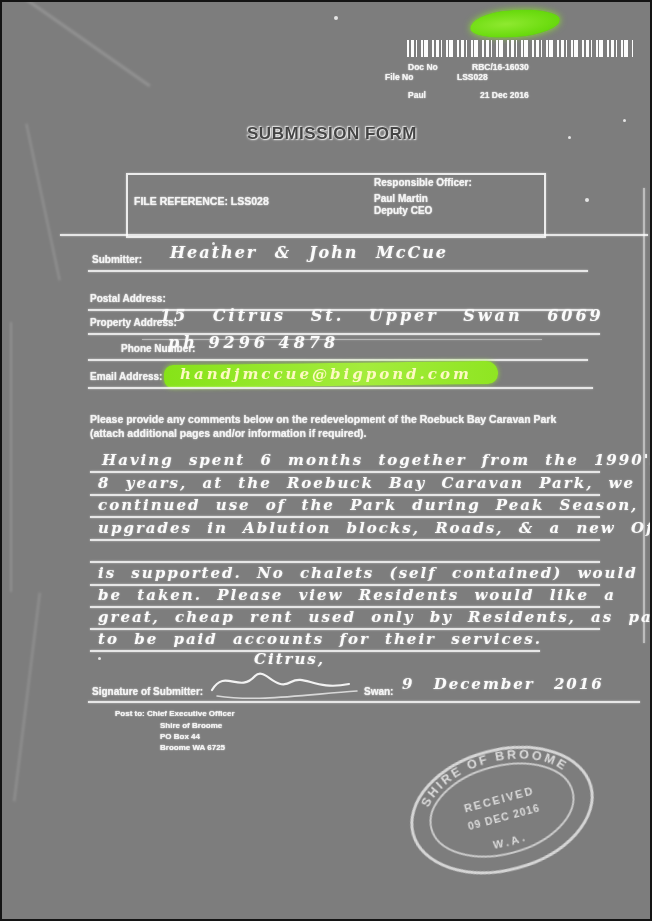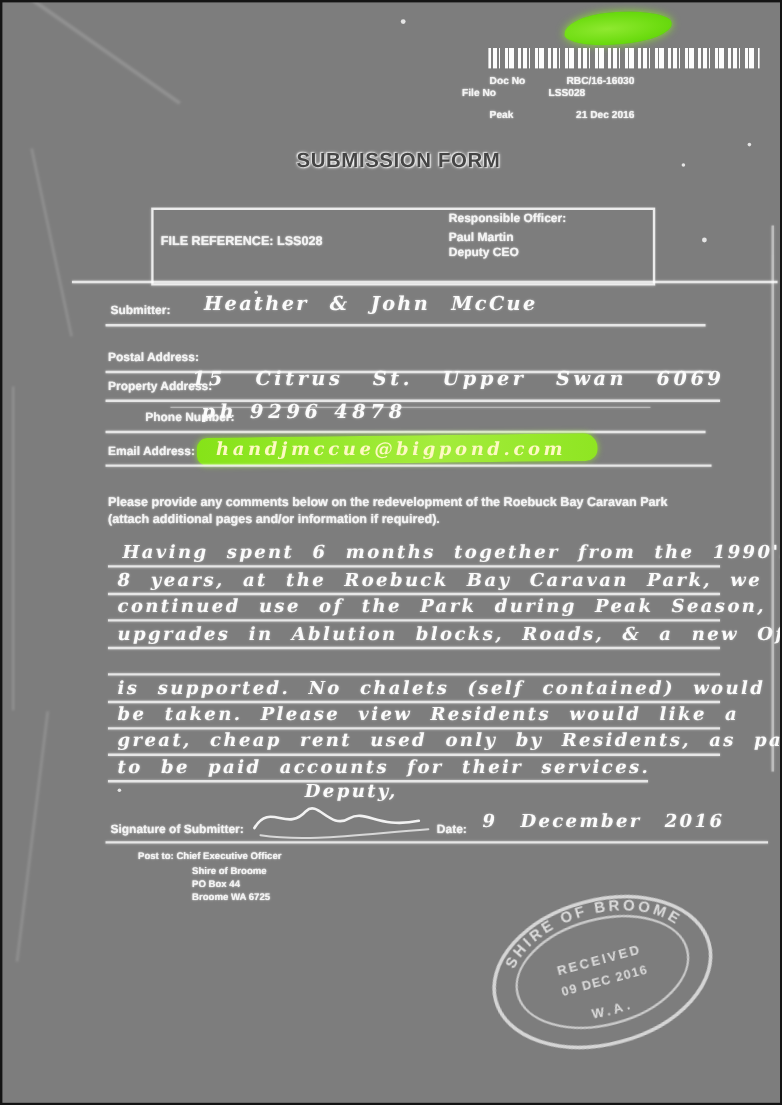--- a/index.html
+++ b/index.html
@@ -66,21 +66,21 @@
   <div class="a speck" style="left:332px;top:14px;width:4px;height:4px;"></div>
   <div class="a speck" style="left:96px;top:655px;width:3px;height:3px;"></div>
 
   <div class="a hl-blob" style="left:468px;top:8px;width:90px;height:27px;"></div>
   <div class="a barcode" style="left:405px;top:38px;width:226px;height:17px;"></div>
 
   <div class="a print" style="left:406px;top:60px;font-size:8.5px;">Doc No</div>
   <div class="a print" style="left:470px;top:60px;font-size:8.5px;">RBC/16-16030</div>
   <div class="a print" style="left:383px;top:70px;font-size:8.5px;">File No</div>
   <div class="a print" style="left:455px;top:70px;font-size:8.5px;">LSS028</div>
-  <div class="a print" style="left:406px;top:88px;font-size:8.5px;">Peak</div>
+  <div class="a print" style="left:406px;top:88px;font-size:8.5px;">Paul</div>
   <div class="a print" style="left:478px;top:88px;font-size:8.5px;">21 Dec 2016</div>
 
   <div class="a" style="left:110px;top:120px;width:440px;text-align:center;">
     <div class="title-ink" style="font-size:17px;margin-top:2px;letter-spacing:.5px;">SUBMISSION FORM</div>
   </div>
 
   <div class="a refbox" style="left:124px;top:171px;width:416px;height:61px;"></div>
   <div class="a print" style="left:132px;top:193px;font-size:10.5px;">FILE REFERENCE: LSS028</div>
   <div class="a print" style="left:372px;top:175px;font-size:10px;">Responsible Officer:</div>
   <div class="a print" style="left:372px;top:191px;font-size:10px;">Paul Martin</div>
@@ -122,28 +122,28 @@
   <div class="a rule" style="left:88px;top:559px;width:510px;"></div>
   <div class="a hand" style="left:96px;top:562px;font-size:15px;word-spacing:8px;">is supported. No chalets (self contained) would</div>
   <div class="a rule" style="left:88px;top:582px;width:510px;"></div>
   <div class="a hand" style="left:96px;top:584px;font-size:15px;word-spacing:8px;">be taken. Please view Residents would like a</div>
   <div class="a rule" style="left:88px;top:604px;width:510px;"></div>
   <div class="a hand" style="left:96px;top:606px;font-size:15px;word-spacing:8px;">great, cheap rent used only by Residents, as payments</div>
   <div class="a rule" style="left:88px;top:626px;width:510px;"></div>
   <div class="a hand" style="left:96px;top:628px;font-size:15px;word-spacing:8px;">to be paid accounts for their services.</div>
   <div class="a rule" style="left:88px;top:648px;width:450px;"></div>
 
-  <div class="a hand" style="left:252px;top:648px;font-size:15px;">Deputy,</div>
+  <div class="a hand" style="left:252px;top:648px;font-size:15px;">Citrus,</div>
 
   <div class="a print" style="left:90px;top:684px;font-size:10px;">Signature of Submitter:</div>
   <svg class="a" style="left:205px;top:662px;" width="160" height="40" viewBox="0 0 160 40">
     <path d="M5,26 C 18,4 32,30 48,12 C 58,2 68,28 84,18 C 98,10 108,27 142,20" fill="none" stroke="rgba(255,255,255,.9)" stroke-width="2.2" stroke-linecap="round"></path>
     <path d="M10,32 C 50,38 95,31 150,27" fill="none" stroke="rgba(255,255,255,.7)" stroke-width="1.6" stroke-linecap="round"></path>
   </svg>
-  <div class="a print" style="left:362px;top:684px;font-size:10px;">Date:</div>
+  <div class="a print" style="left:362px;top:684px;font-size:10px;">Swan:</div>
   <div class="a hand" style="left:400px;top:673px;font-size:15px;word-spacing:12px;">9 December 2016</div>
   <div class="a rule" style="left:86px;top:699px;width:552px;"></div>
 
   <div class="a print" style="left:113px;top:707px;font-size:8px;">Post to: Chief Executive Officer</div>
   <div class="a print" style="left:158px;top:719px;font-size:8px;">Shire of Broome</div>
   <div class="a print" style="left:158px;top:730px;font-size:8px;">PO Box 44</div>
   <div class="a print" style="left:158px;top:741px;font-size:8px;">Broome WA 6725</div>
 
   <div class="a stamp-wrap" style="left:400px;top:738px;width:200px;height:140px;">
     <svg width="200" height="140" viewBox="0 0 200 140">

